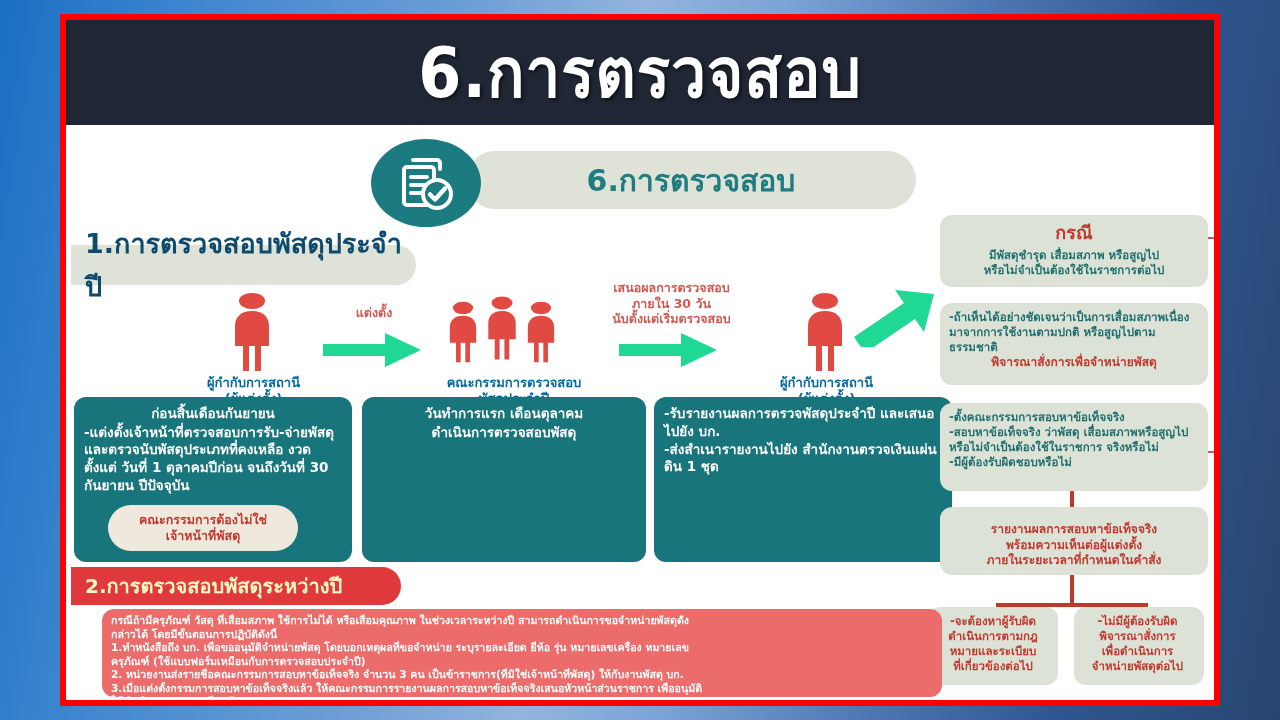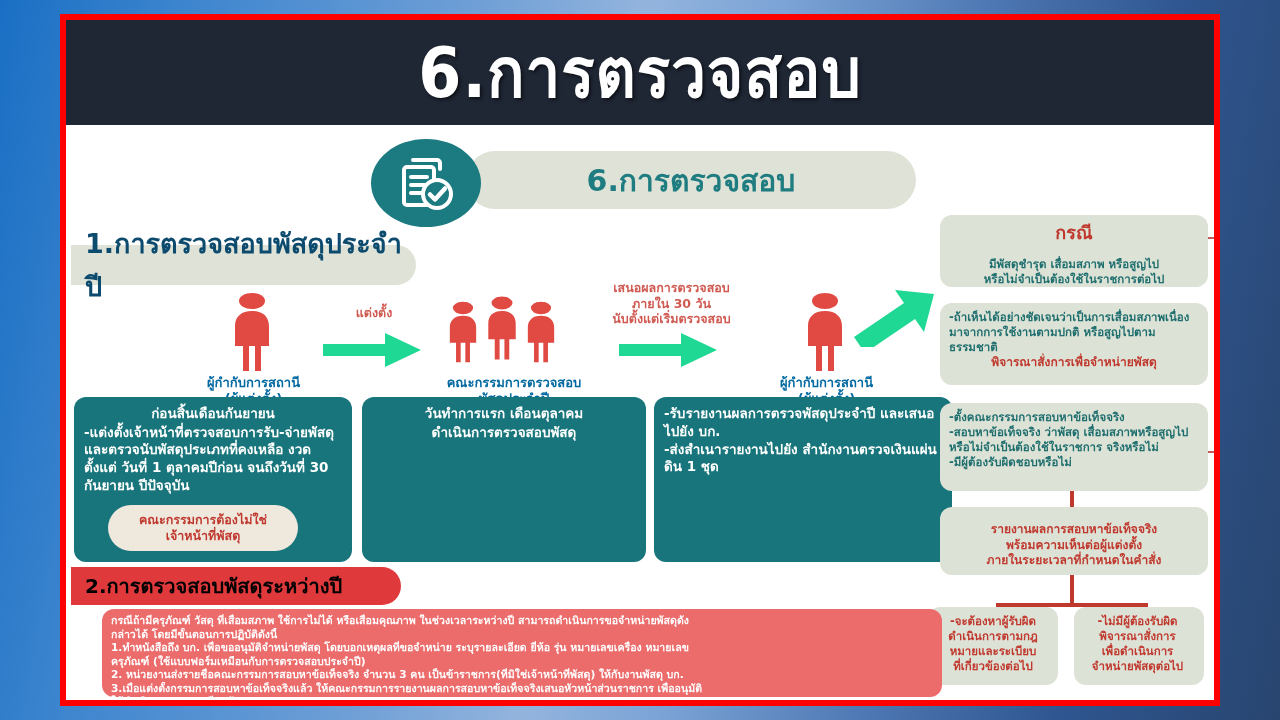--- a/index.html
+++ b/index.html
@@ -88,39 +88,39 @@
   }
   .teal-pill span{color:#c0392f;font-size:12.5px;font-weight:bold;line-height:1.3;}
 
   
   .sage{
     position:absolute;background:#dde2d6;border-radius:12px;
     box-sizing:border-box;padding:7px 9px;
   }
   .sage .hd{
     display:block;text-align:center;color:#c0392f;
-    font-size:18px;font-weight:bold;line-height:1.2;margin-bottom:13px;
+    font-size:18px;font-weight:bold;line-height:1.2;margin-bottom:4px;
   }
   .sage .bd{
     display:block;color:#1f6f6f;font-size:11.5px;font-weight:bold;line-height:1.3;
   }
   .sage .bd.c{text-align:center;}
   .sage .red{color:#c0392f;}
 
   
   .brk{position:absolute;border:2px solid #c25b5b;border-left:none;}
   .conn{position:absolute;background:#c0392f;}
 
   
   .sec2-pill{
     position:absolute;left:5px;top:442px;width:330px;height:38px;
     background:#e0393c;border-radius:0 19px 19px 0;
     display:flex;align-items:center;padding-left:14px;box-sizing:border-box;
   }
-  .sec2-pill span{color:#000000;font-size:20px;font-weight:bold;}
+  .sec2-pill span{color:#fef9c3;font-size:20px;font-weight:bold;}
   .sec2-box{
     position:absolute;left:8px;top:484px;width:840px;height:88px;
     background:#ec6b6b;border-radius:12px;box-sizing:border-box;padding:5px 9px;margin-left:28px;
   }
   .sec2-box .ln{
     display:block;color:#ffffff;font-size:10.6px;font-weight:bold;line-height:1.28;
     white-space:nowrap;overflow:hidden;
   }
 </style>
 </head>

